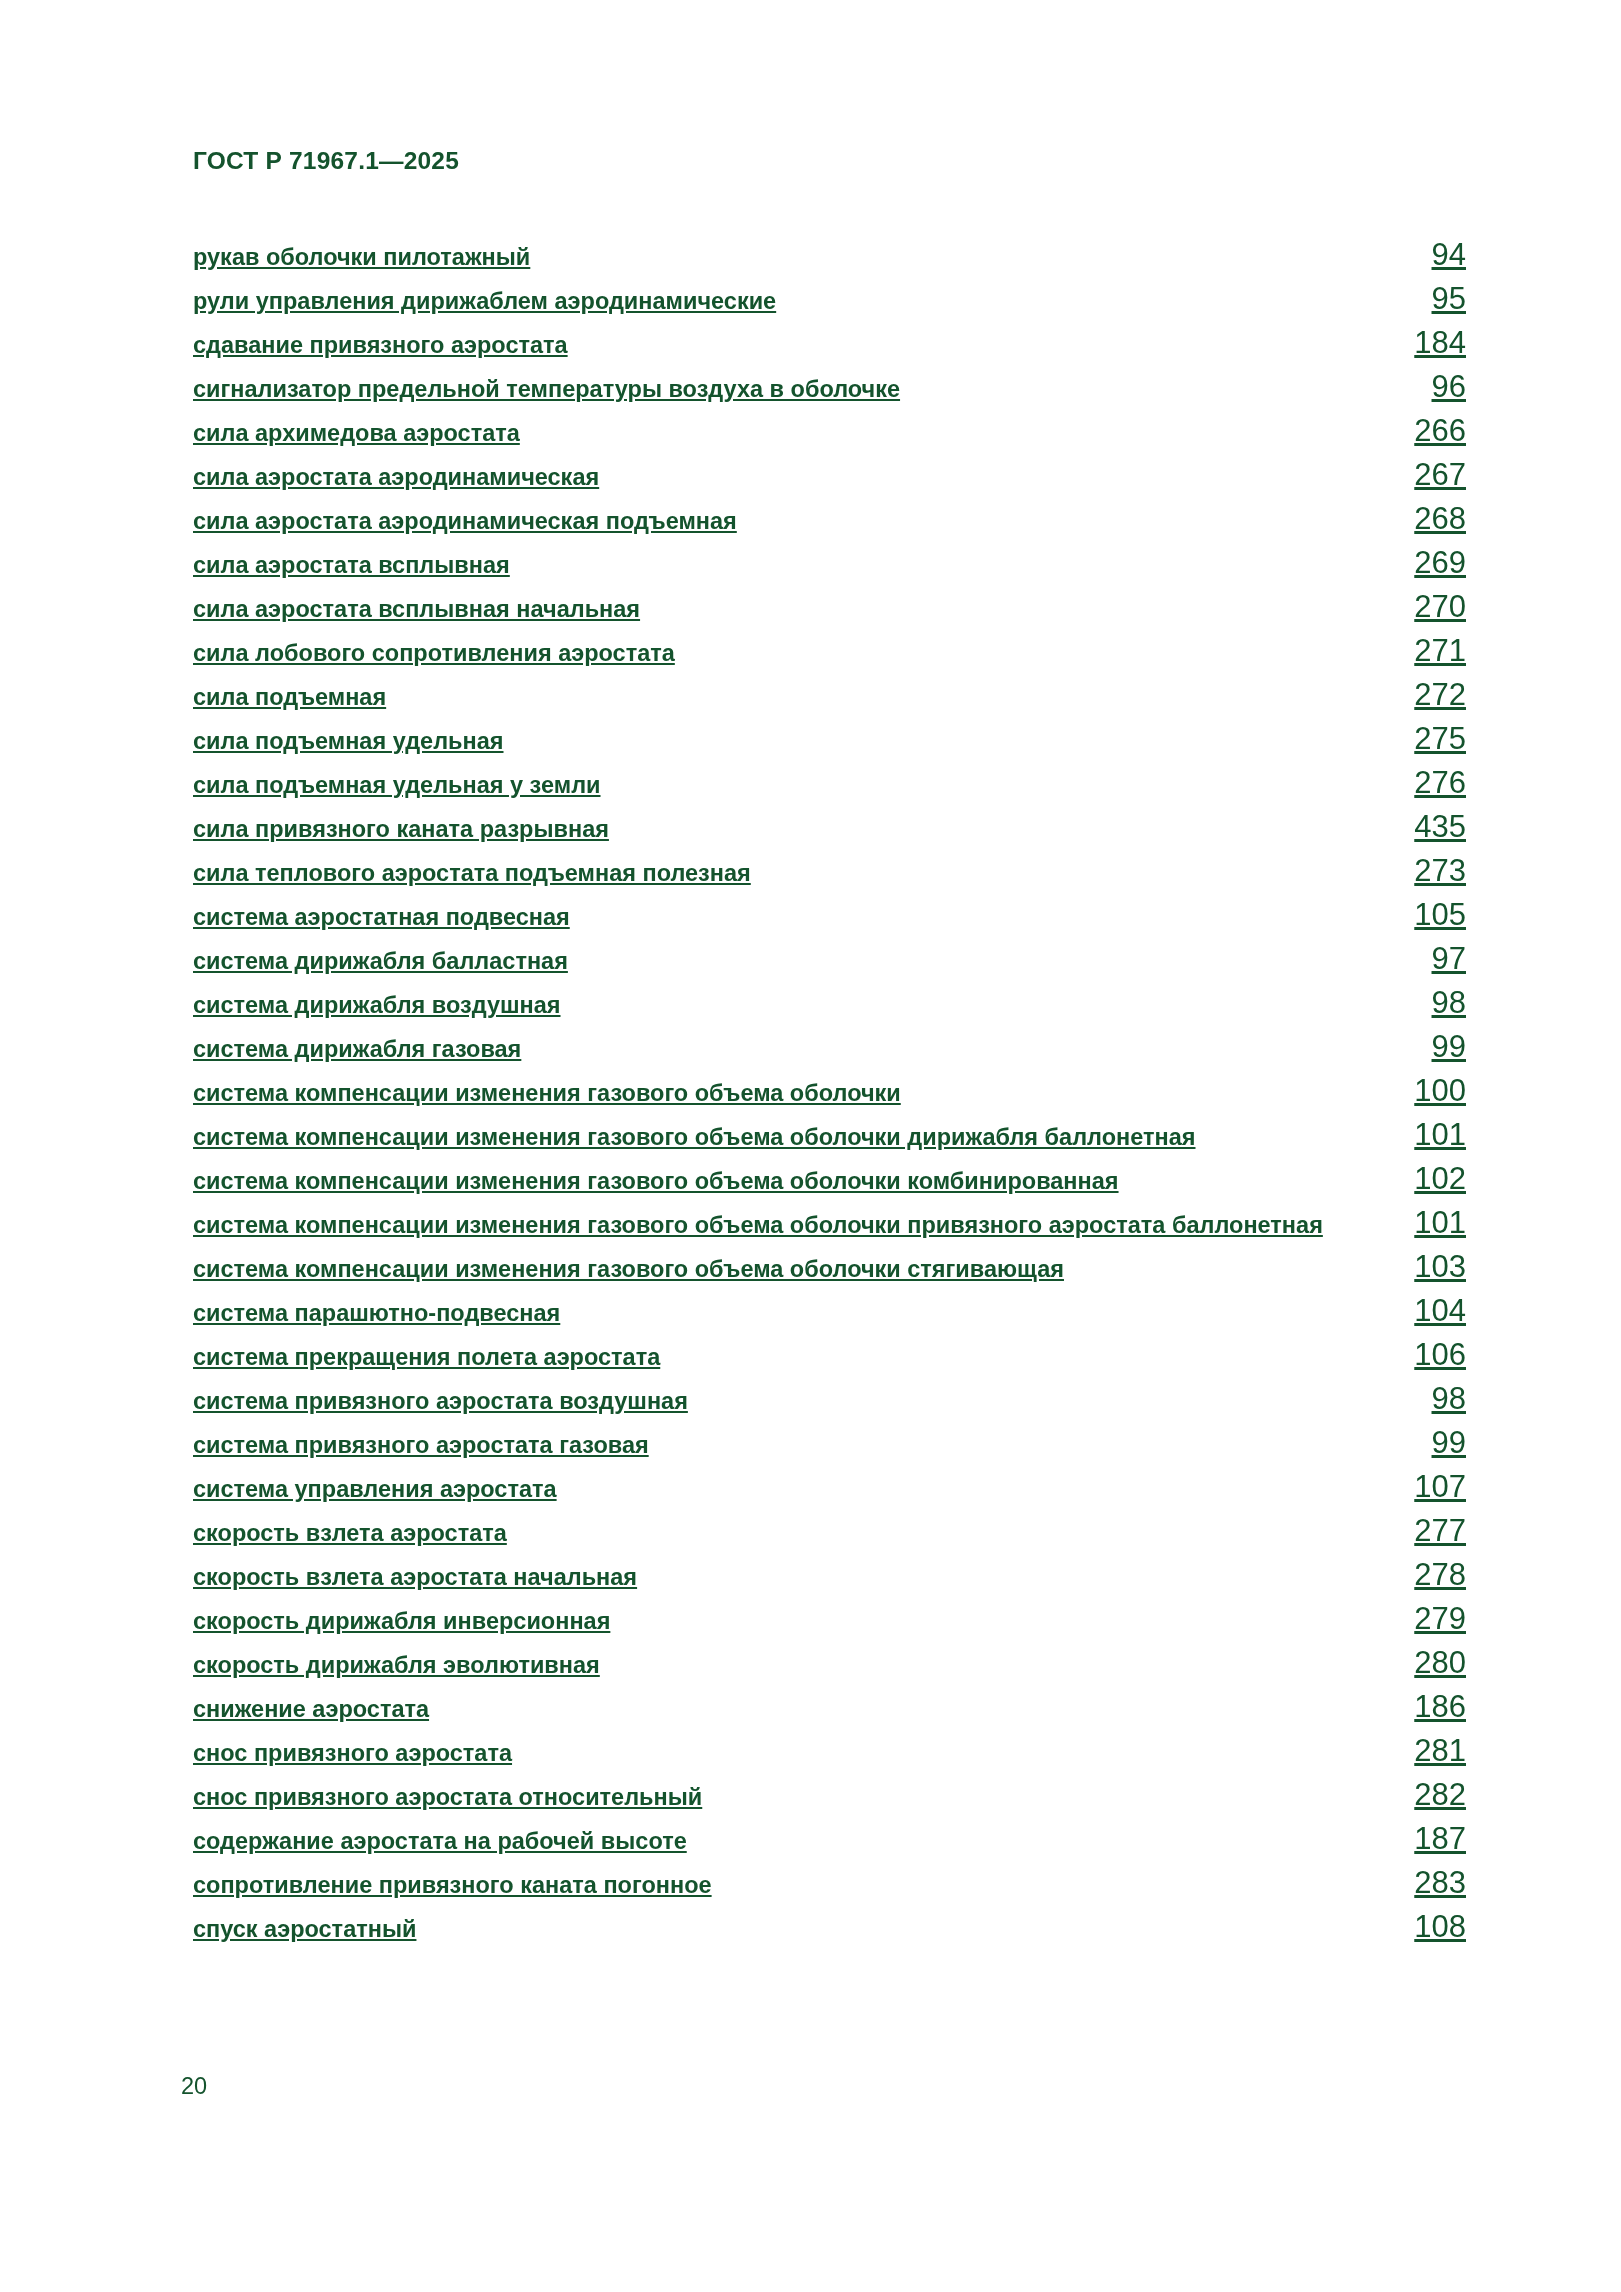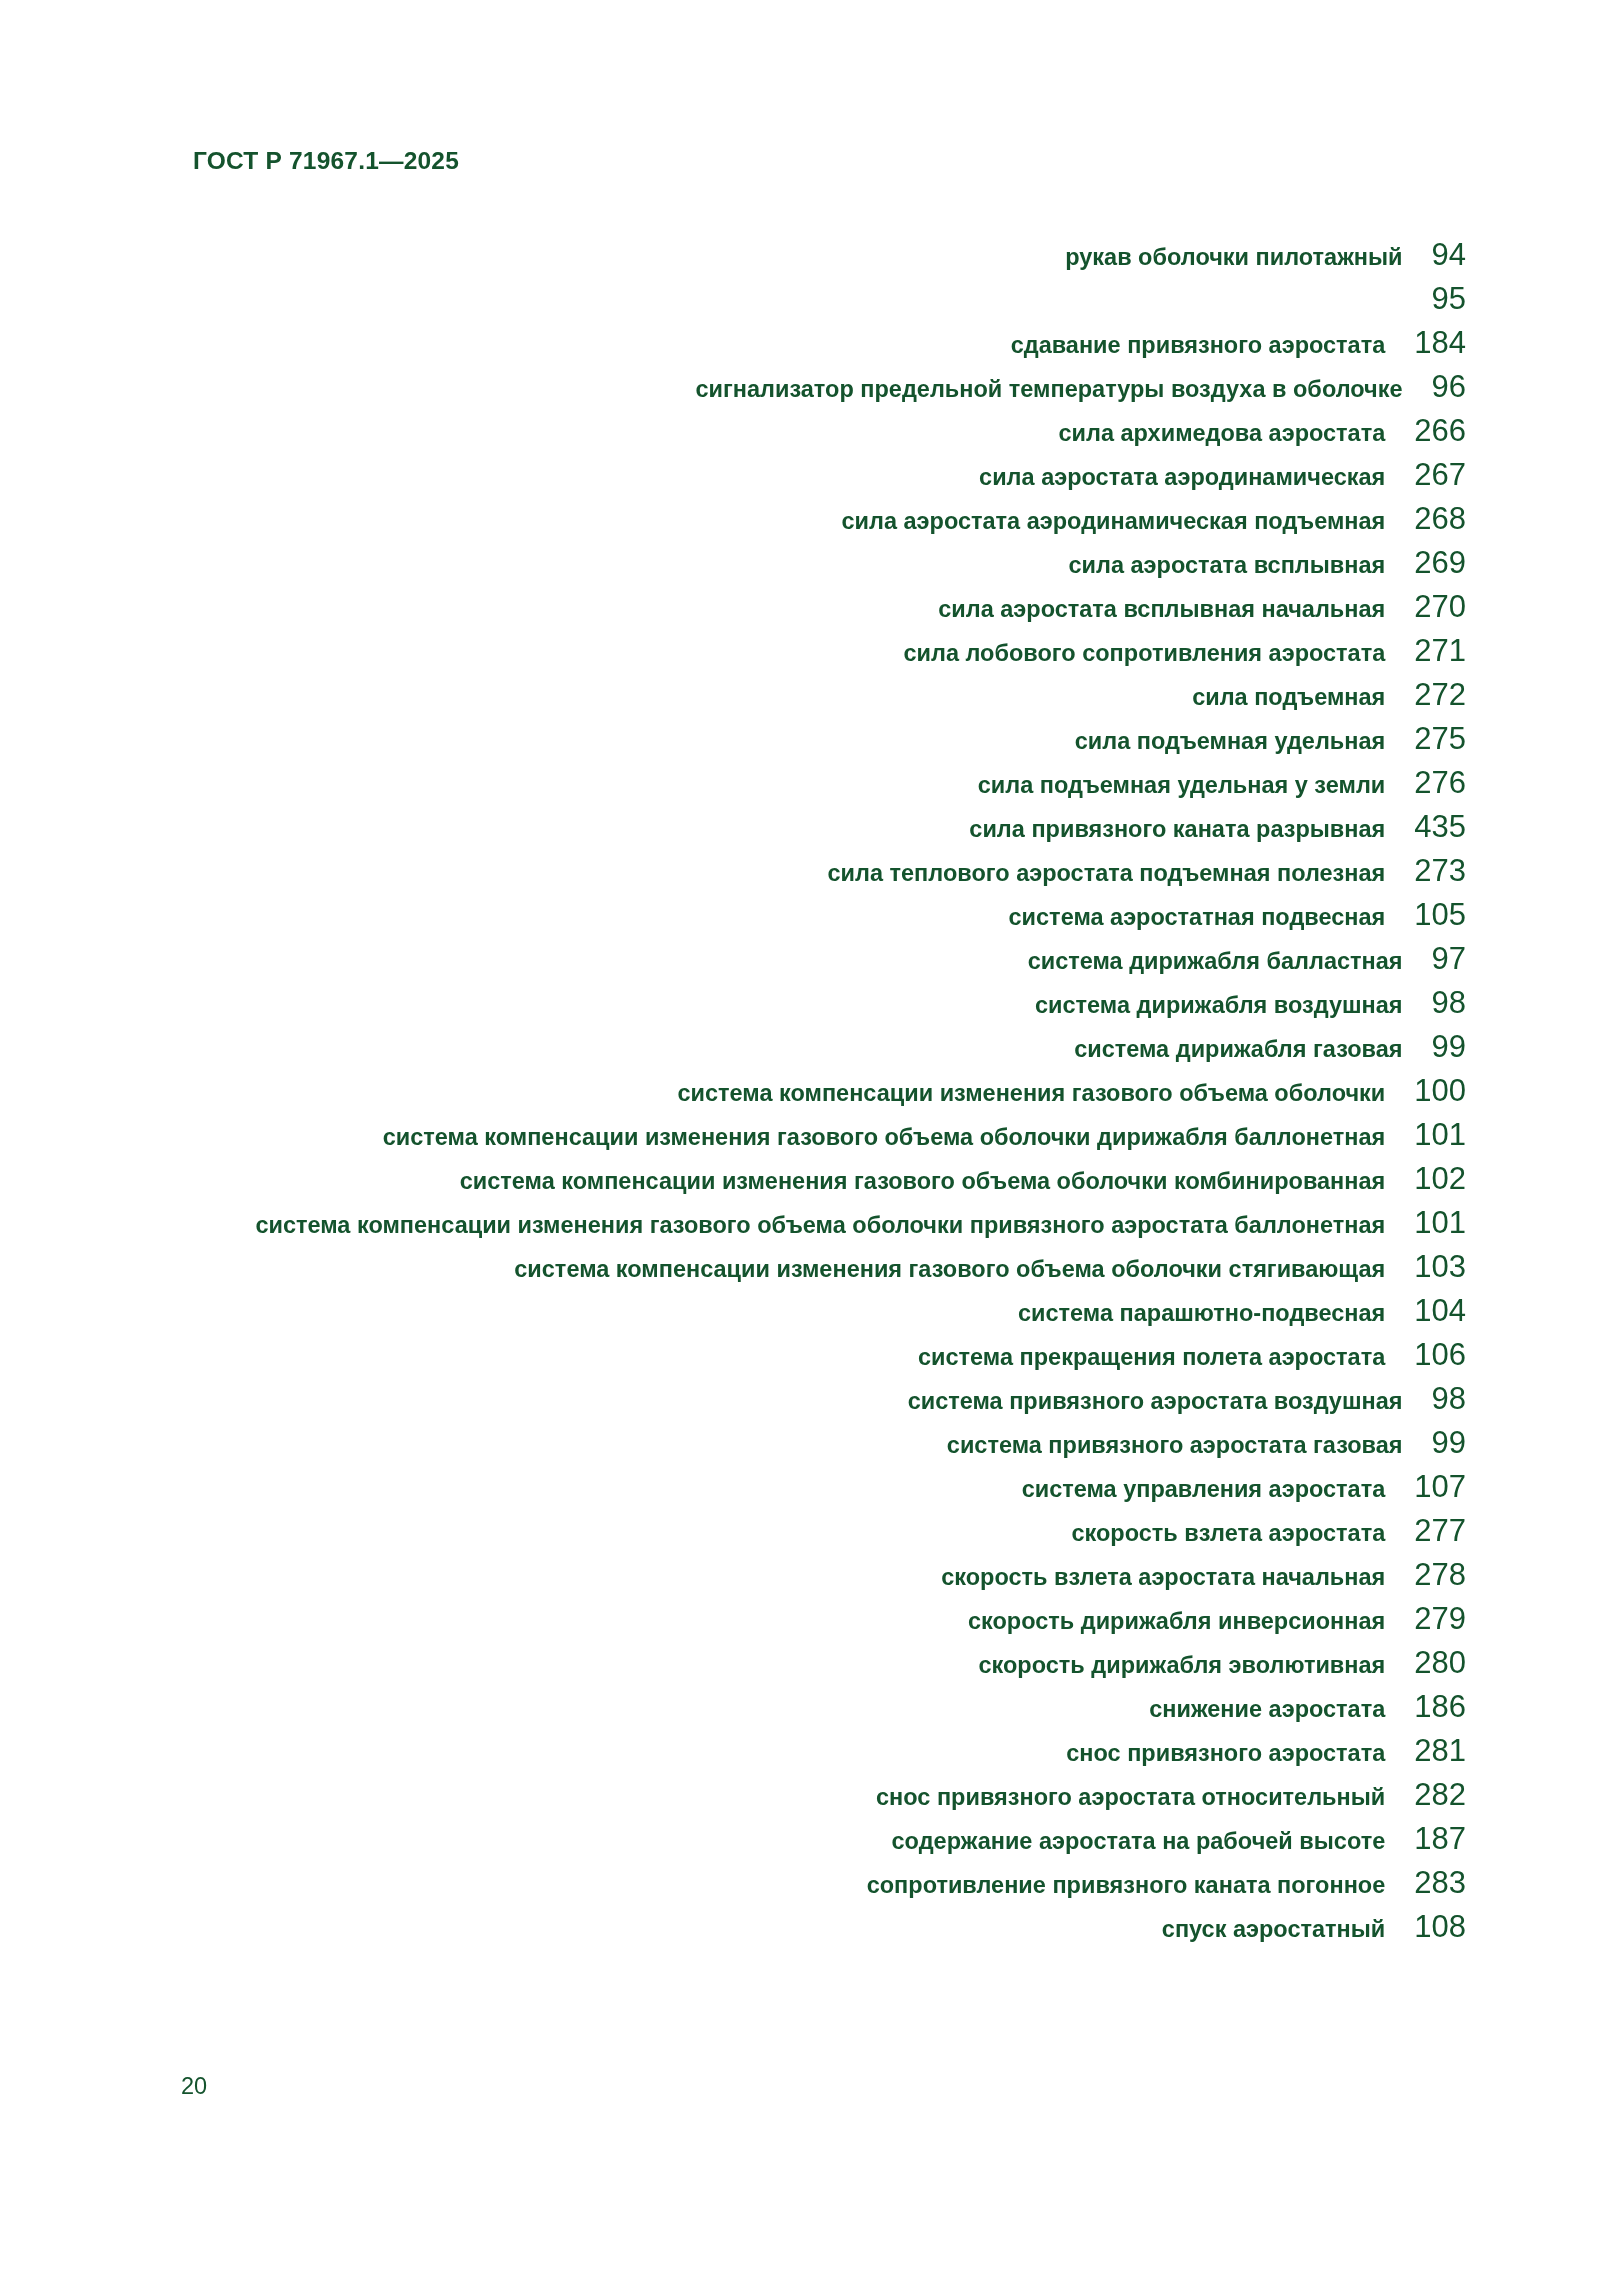--- a/index.html
+++ b/index.html
@@ -25,25 +25,26 @@
     letter-spacing: 0.2px;
   }
   .index-list {
     position: absolute;
     left: 193px;
     top: 233px;
     width: 1273px;
   }
   .row {
     display: flex;
-    justify-content: flex-end;
+    justify-content: space-between;
     align-items: baseline;
     height: 44px;
     line-height: 44px;
     white-space: nowrap;
+    text-decoration: underline;
   }
   .term {
     font-size: 23.5px;
     font-weight: 700;
   }
   .page-ref {
     font-size: 31px;
     font-weight: 400;
     padding-left: 29px;
   }
@@ -60,20 +61,21 @@
 
 <div class="page">
   <div class="doc-header">ГОСТ Р 71967.1—2025</div>
 
   <div class="index-list">
       <div class="row">
         <span class="term">рукав оболочки пилотажный</span>
         <span class="page-ref">94</span>
       </div>
       <div class="row">
+        <span class="term">рули управления дирижаблем аэродинамические</span>
         <span class="page-ref">95</span>
       </div>
       <div class="row">
         <span class="term">сдавание привязного аэростата</span>
         <span class="page-ref">184</span>
       </div>
       <div class="row">
         <span class="term">сигнализатор предельной температуры воздуха в оболочке</span>
         <span class="page-ref">96</span>
       </div>

